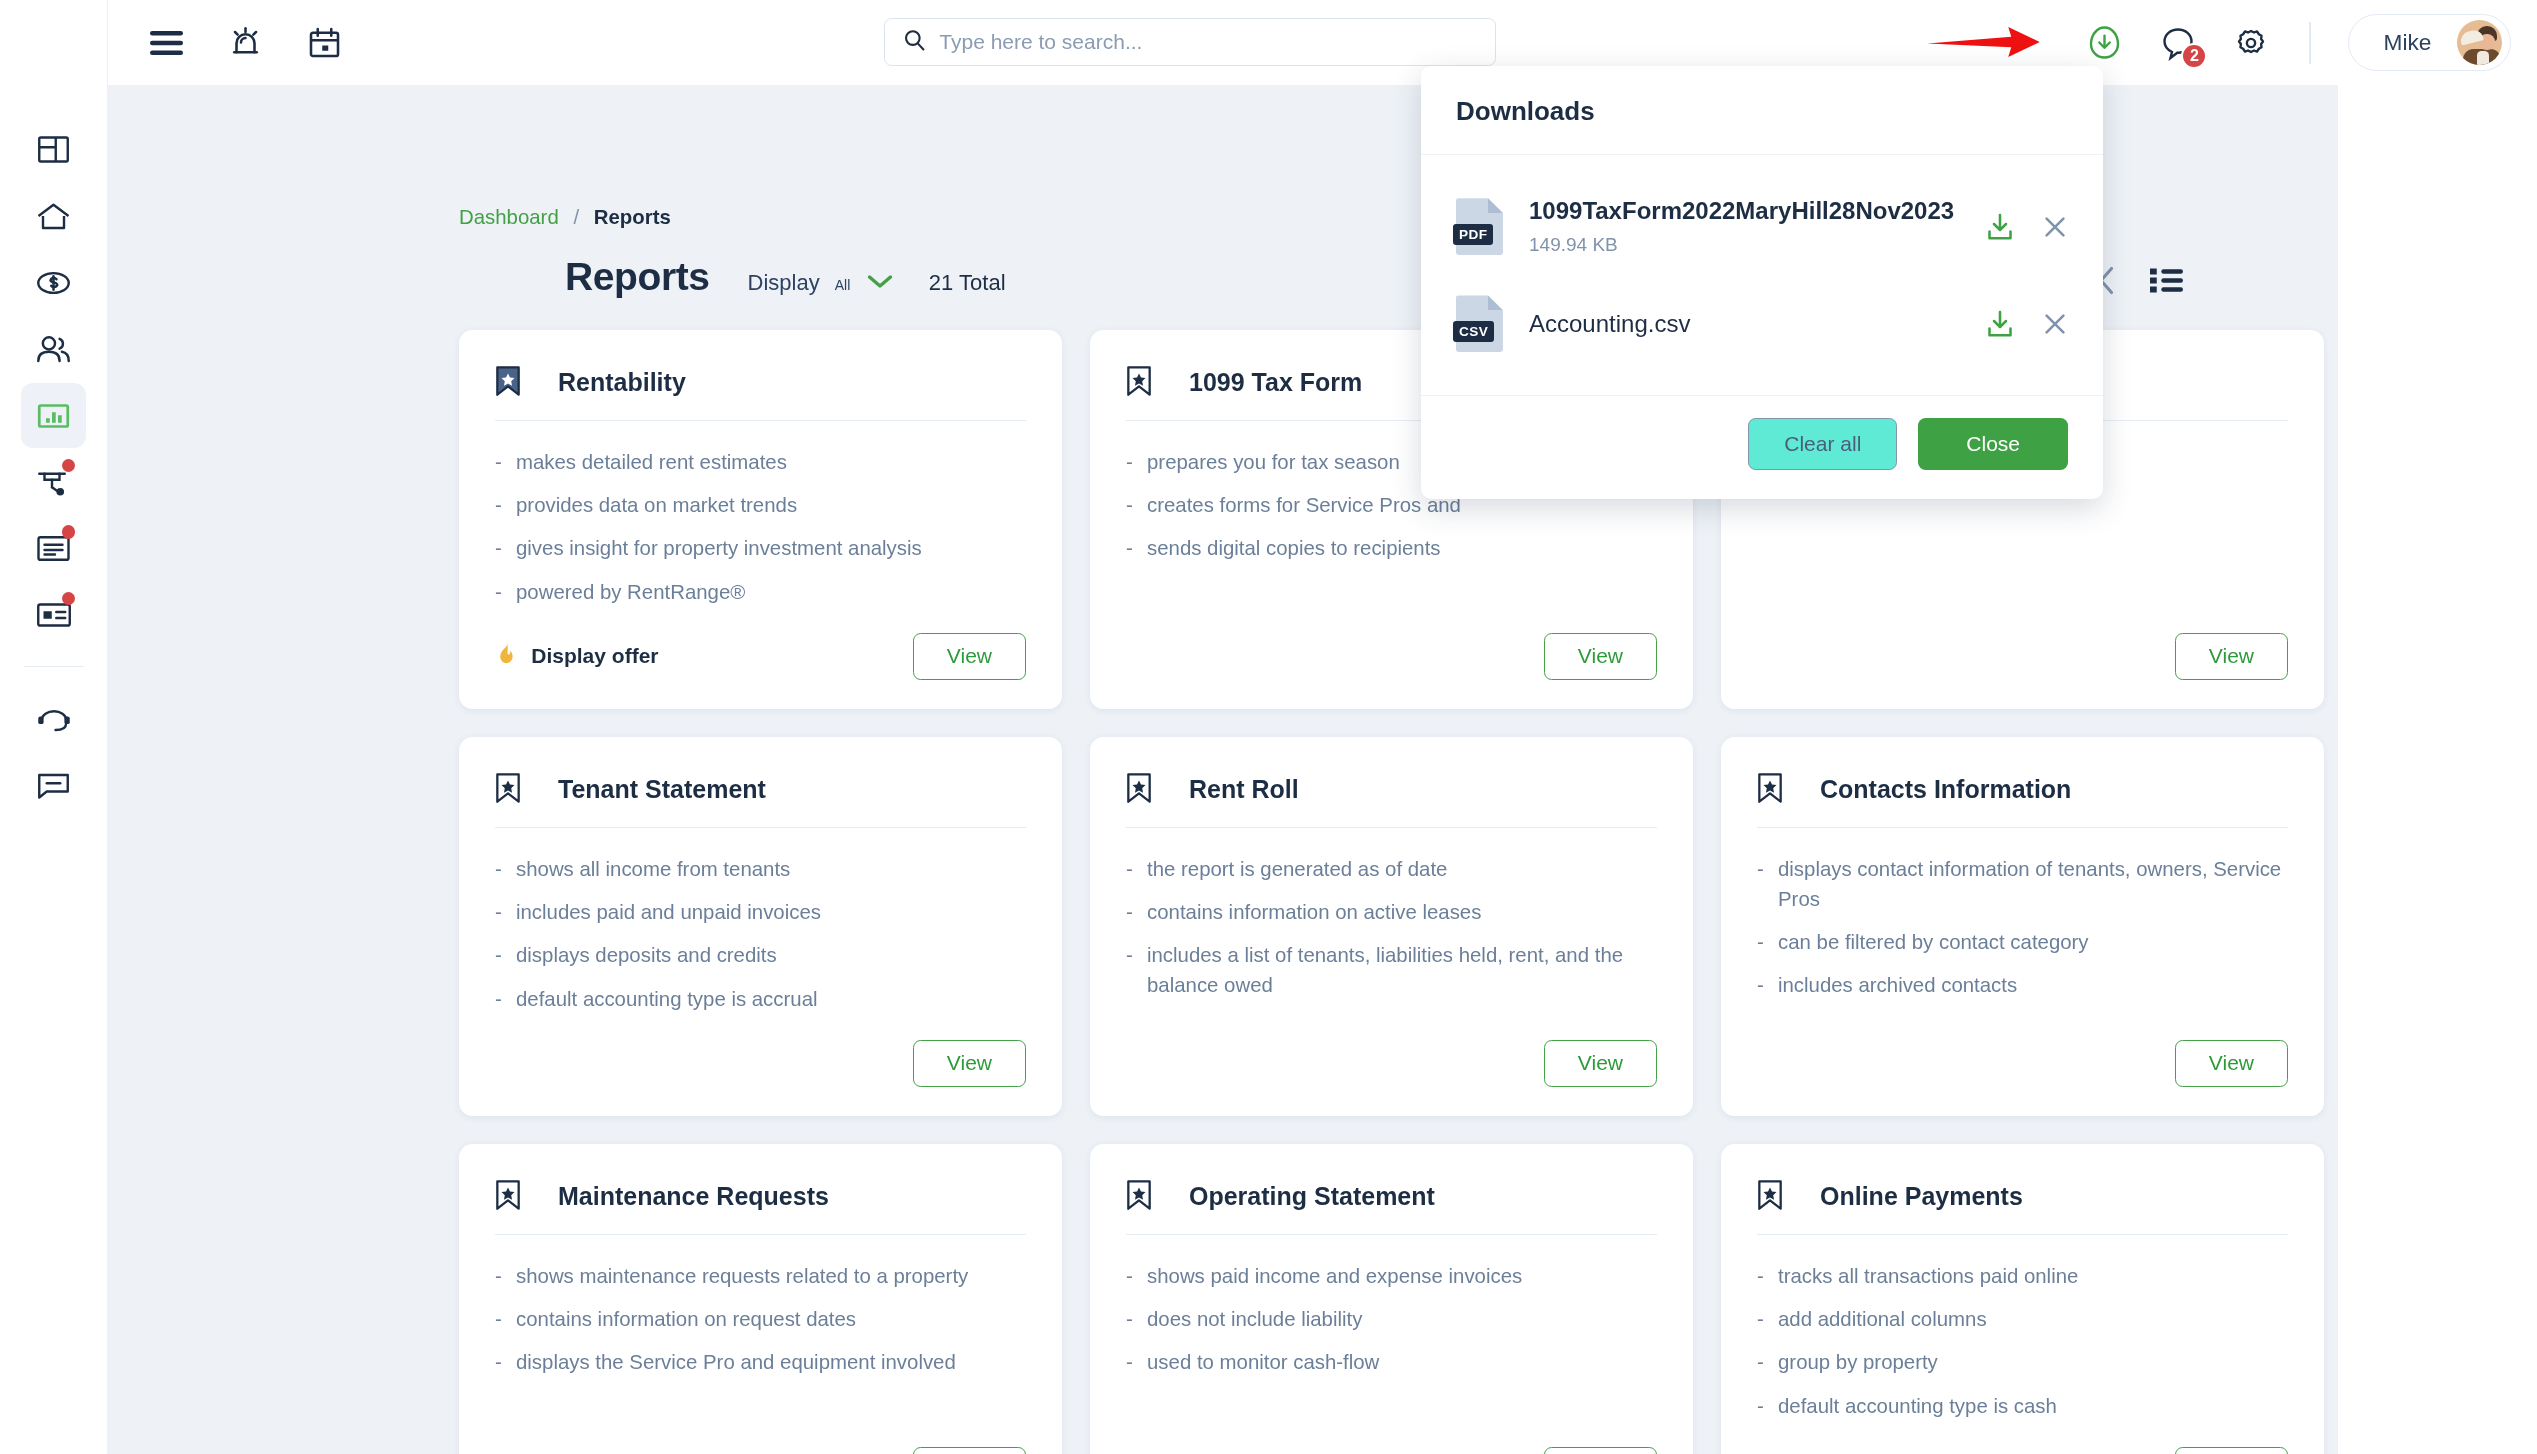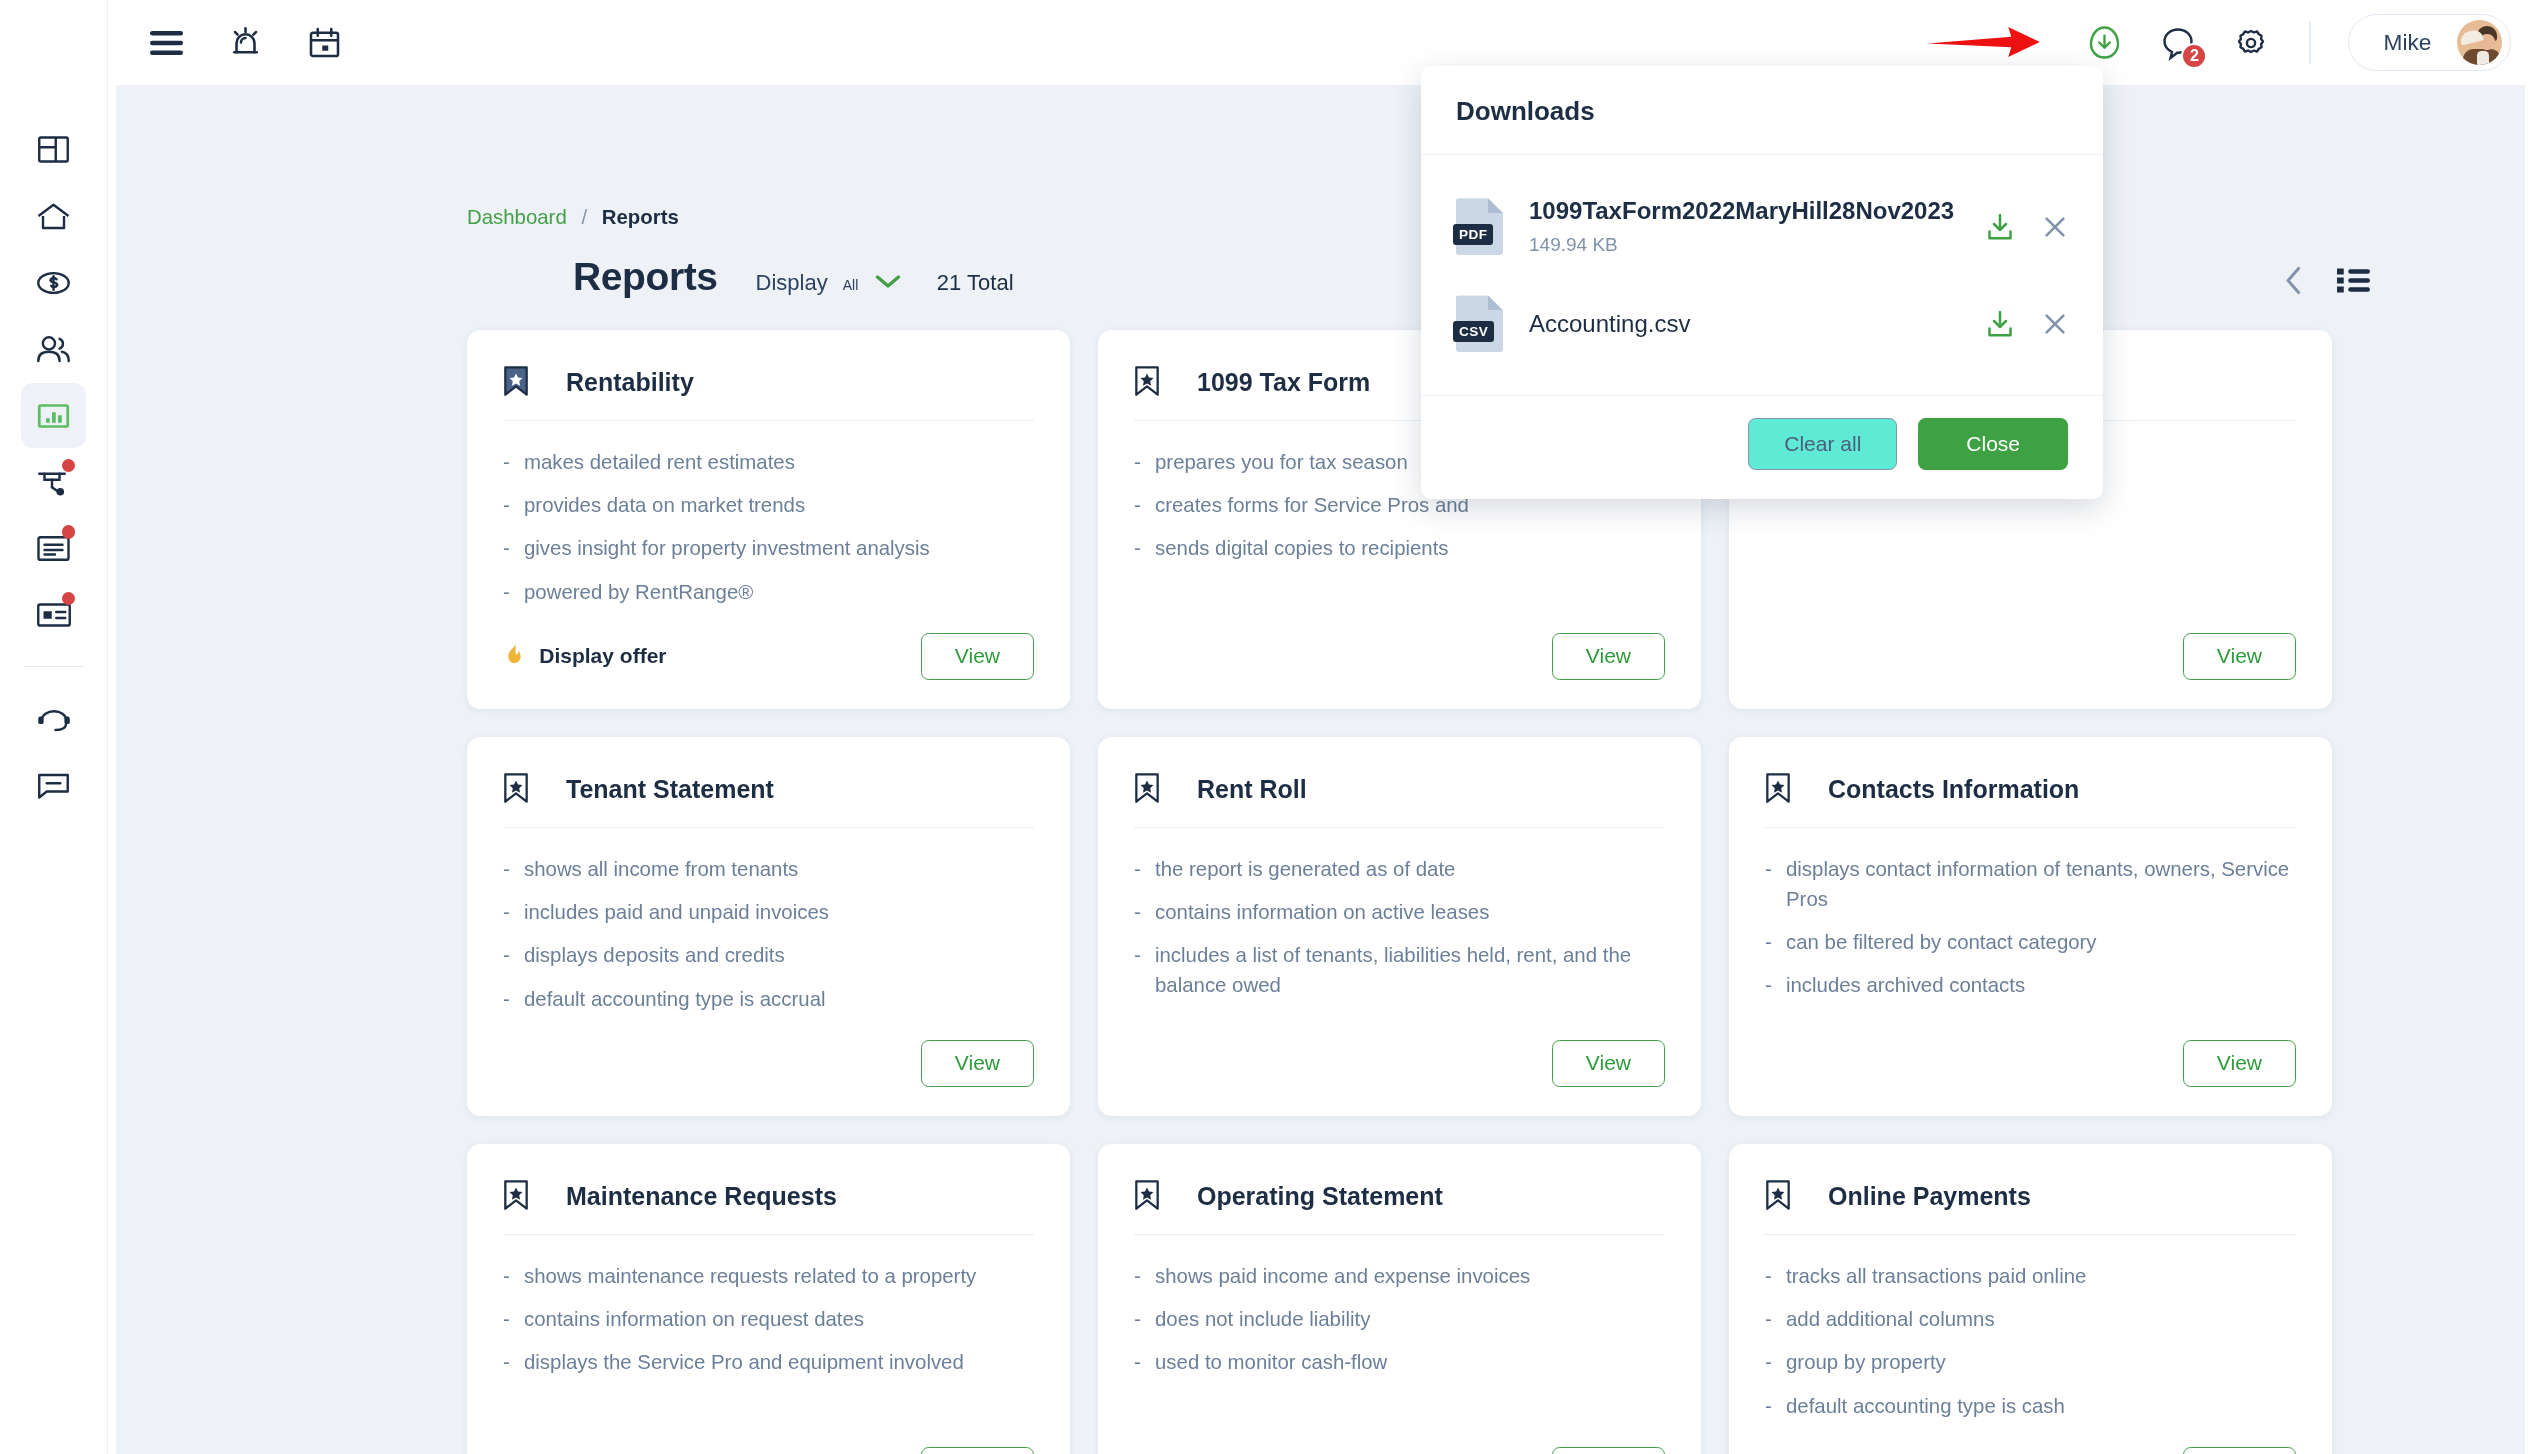--- a/index.html
+++ b/index.html
@@ -73,21 +73,21 @@
   }
   .side-item.active { background: #eef1f7; }
   .side-item .dot {
     position: absolute; right: 10.6px; top: 9px; width: 13.6px; height: 13.6px;
     border-radius: 50%; background: #d64545;
   }
   .side-sep { width: 60px; height: 1.5px; background: #e5ebf3; margin: 16.6px 0 19.6px; }
 
   
   .main {
-    position: absolute; left: 116px; top: 85px; width: 2409px; height: 1370px;
+    position: absolute; left: 108px; top: 85px; width: 2230px; height: 1370px;
     background: #eef2f7; overflow: hidden;
   }
   .breadcrumb { position: absolute; left: 351px; top: 121px; font-size: 20.4px; }
   .crumb-link { color: #43a047; cursor: pointer; }
   .crumb-sep { color: #8193ab; margin: 0 9px; }
   .crumb-cur { color: #1d2d44; font-weight: bold; }
 
   .page-head { position: absolute; left: 457px; top: 170px; display: flex; align-items: baseline; }
   .page-title { font-size: 39px; font-weight: bold; color: #1d2d44; letter-spacing: -0.4px; }
   .display-label { font-size: 22px; color: #2d4260; margin-left: 38px; }
@@ -201,20 +201,31 @@
         <svg width="33" height="33" viewBox="0 0 44 44" fill="none" stroke="#1d2d44" stroke-width="3.4">
           <rect x="4" y="9" width="36" height="31" rx="2.5"></rect>
           <path d="M4 19 h36"></path>
           <path d="M13 4 v9" stroke-linecap="round"></path>
             <path d="M31 4 v9" stroke-linecap="round"></path>
           <rect x="19" y="26" width="8" height="7" fill="#1d2d44" stroke="none"></rect>
         </svg>
       </div>
     </div>
 
+    <div class="search-wrap">
+      <div class="search-box">
+        <span>
+          <svg width="22.7" height="22.7" viewBox="0 0 30 30" fill="none" stroke="#1d2d44" stroke-width="2.8">
+            <circle cx="13" cy="12" r="9"></circle>
+              <path d="M19.5 19 L27 27" stroke-linecap="round"></path>
+          </svg>
+        </span>
+        <input type="text" placeholder="Type here to search..." style="">
+      </div>
+    </div>
 
     <div class="tb-right">
       <div class="tb-icon">
         <svg width="39" height="39" viewBox="0 0 52 52" fill="none" stroke="#3ea244" stroke-width="3.2" stroke-linecap="round" stroke-linejoin="round">
           <path d="M26 6 C16 6 8 16 8 28 C8 38 16 46 26 46 C36 46 44 38 44 28 C44 16 36 6 26 6 Z"></path>
           <path d="M26 17 v15"></path>
             <path d="M19 26 l7 7 7 -7"></path>
         </svg>
       </div>
       <div class="tb-icon">

